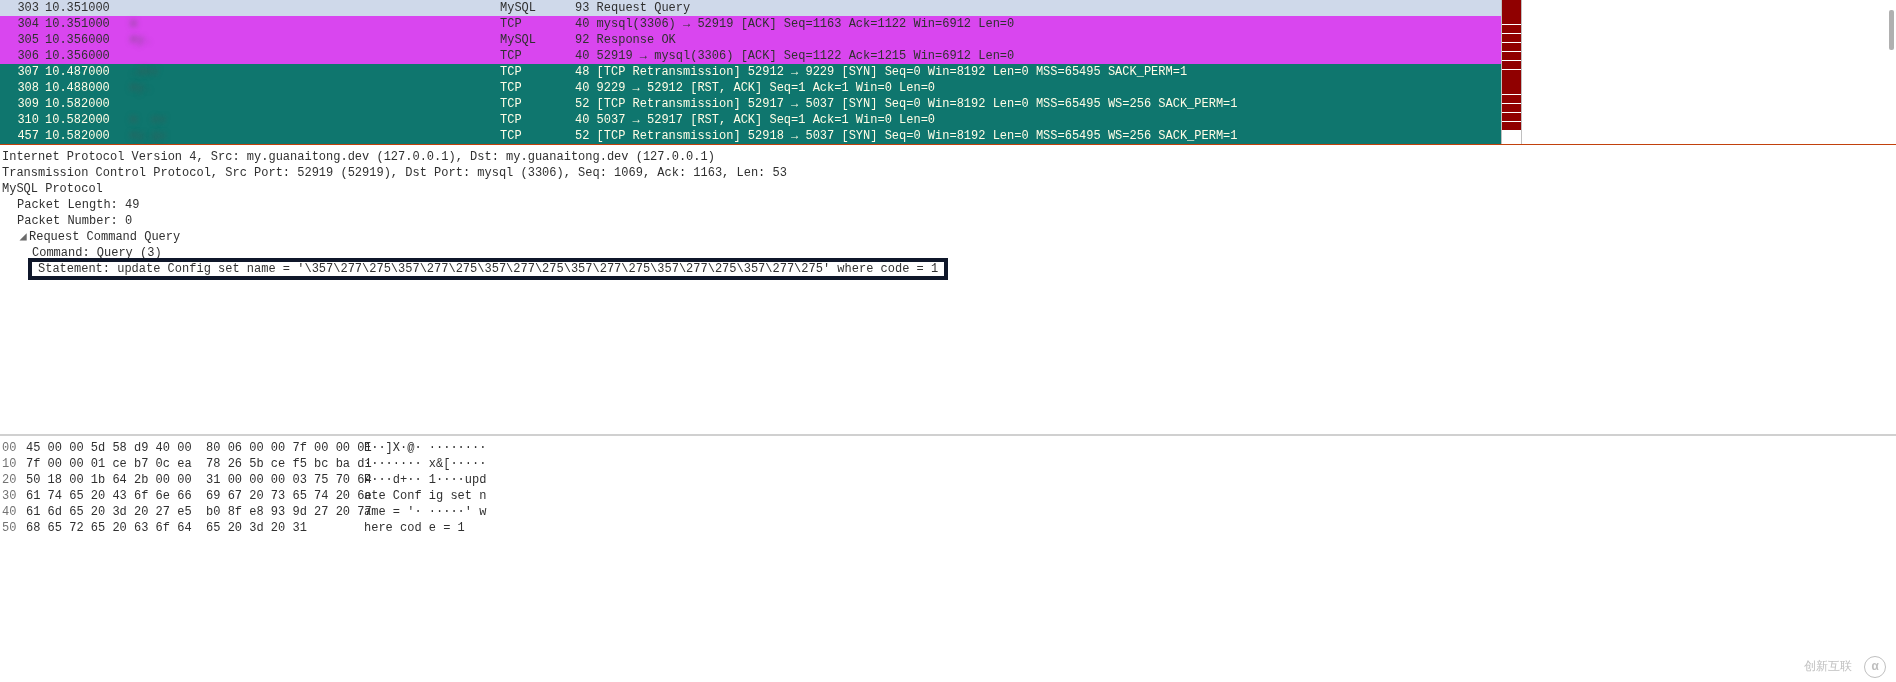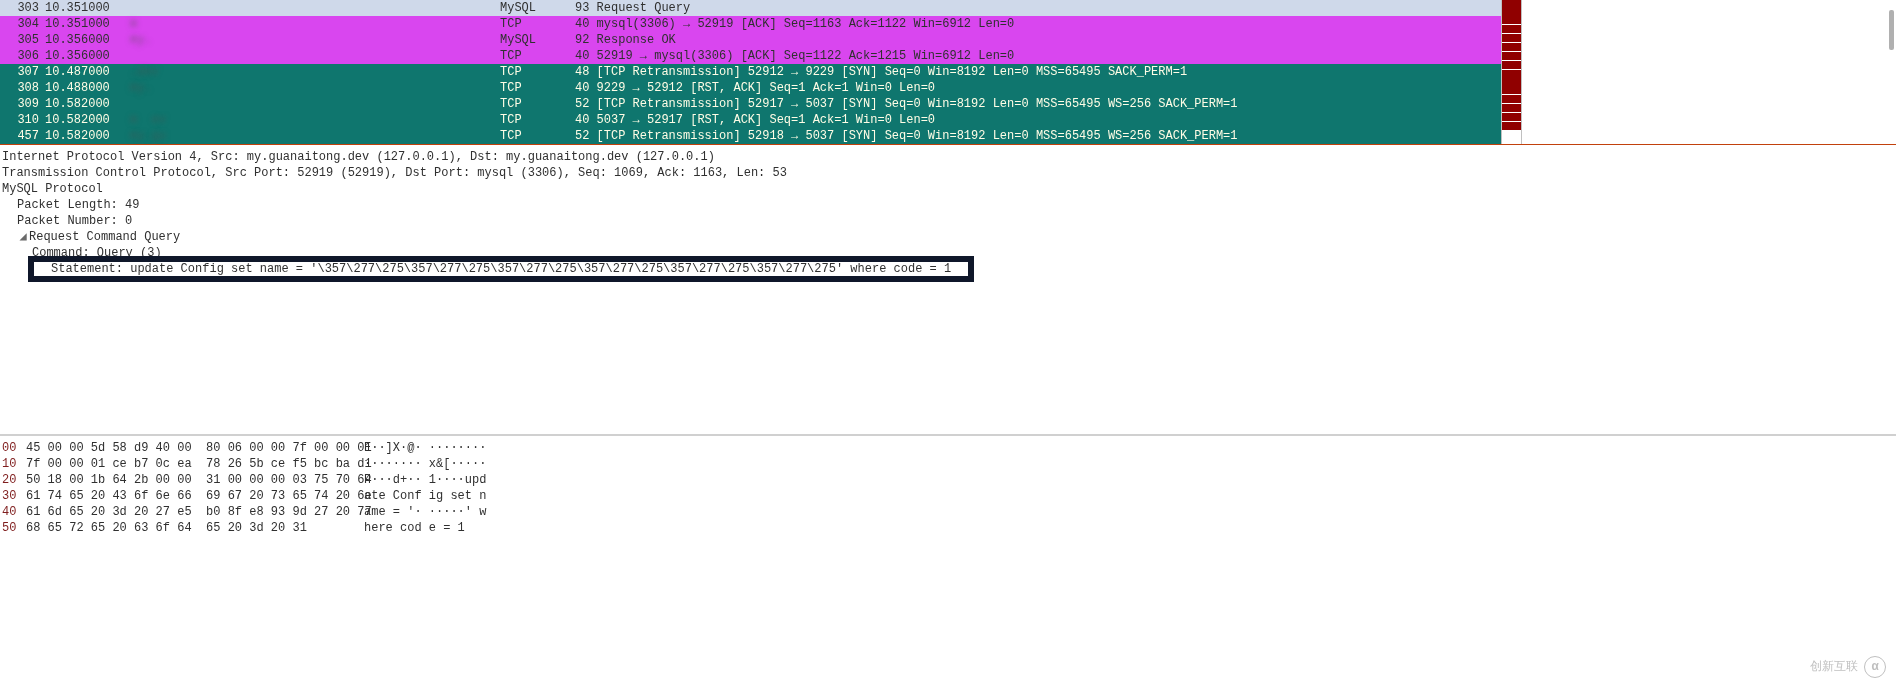--- a/index.html
+++ b/index.html
@@ -26,30 +26,30 @@
 .sseg{background:#900000;height:8px;margin-bottom:1px}
 .sseg.f{height:24px}
 .handle{position:absolute;right:2px;top:10px;width:5px;height:40px;background:#b0b0b0;border-radius:2px}
 
 
 .details{padding:4px 2px;background:#fff;border-bottom:1px solid #d0d0d0;min-height:290px}
 .dline{white-space:pre;height:16px}
 .ind1{padding-left:15px}
 .ind2{padding-left:30px}
 .tw{display:inline-block;width:12px;text-align:center;color:#6a6a6a}
-.hl{border:6px solid #0f172a;padding:0 17px;margin-left:-4px}
+.hl{border:4px solid #0f172a;padding:0 6px;margin-left:-4px}
 
 
 .hexpane{padding:4px 2px;background:#fff;border-top:1px solid #d0d0d0}
 .hrow{display:flex;white-space:pre;height:16px}
-.hoff{width:24px;color:#7f1d1d}
+.hoff{width:24px;color:#737373}
 .hbytes{width:338px}
 .hascii{flex:1}
 
-.watermark{position:absolute;right:10px;bottom:4px;font-size:12px;color:#c0c0c0;display:flex;align-items:center;gap:6px}
+.watermark{position:absolute;right:10px;bottom:4px;font-size:12px;color:#c0c0c0;display:flex;align-items:center;gap:12px}
 .wmglyph{width:22px;height:22px;border:1px solid #c0c0c0;border-radius:50%;display:flex;align-items:center;justify-content:center;font-weight:bold}
 </style>
 </head>
 <body>
 
 <div class="wrap">
 
   <div class="plist">
     <div class="prows" id="prows">
         <div class="prow sel"><span class="cno">303</span><span class="ctime">10.351000</span><span class="csrc blur"> </span><span class="cprot">MySQL</span><span class="cinfo">93 Request Query</span></div>

